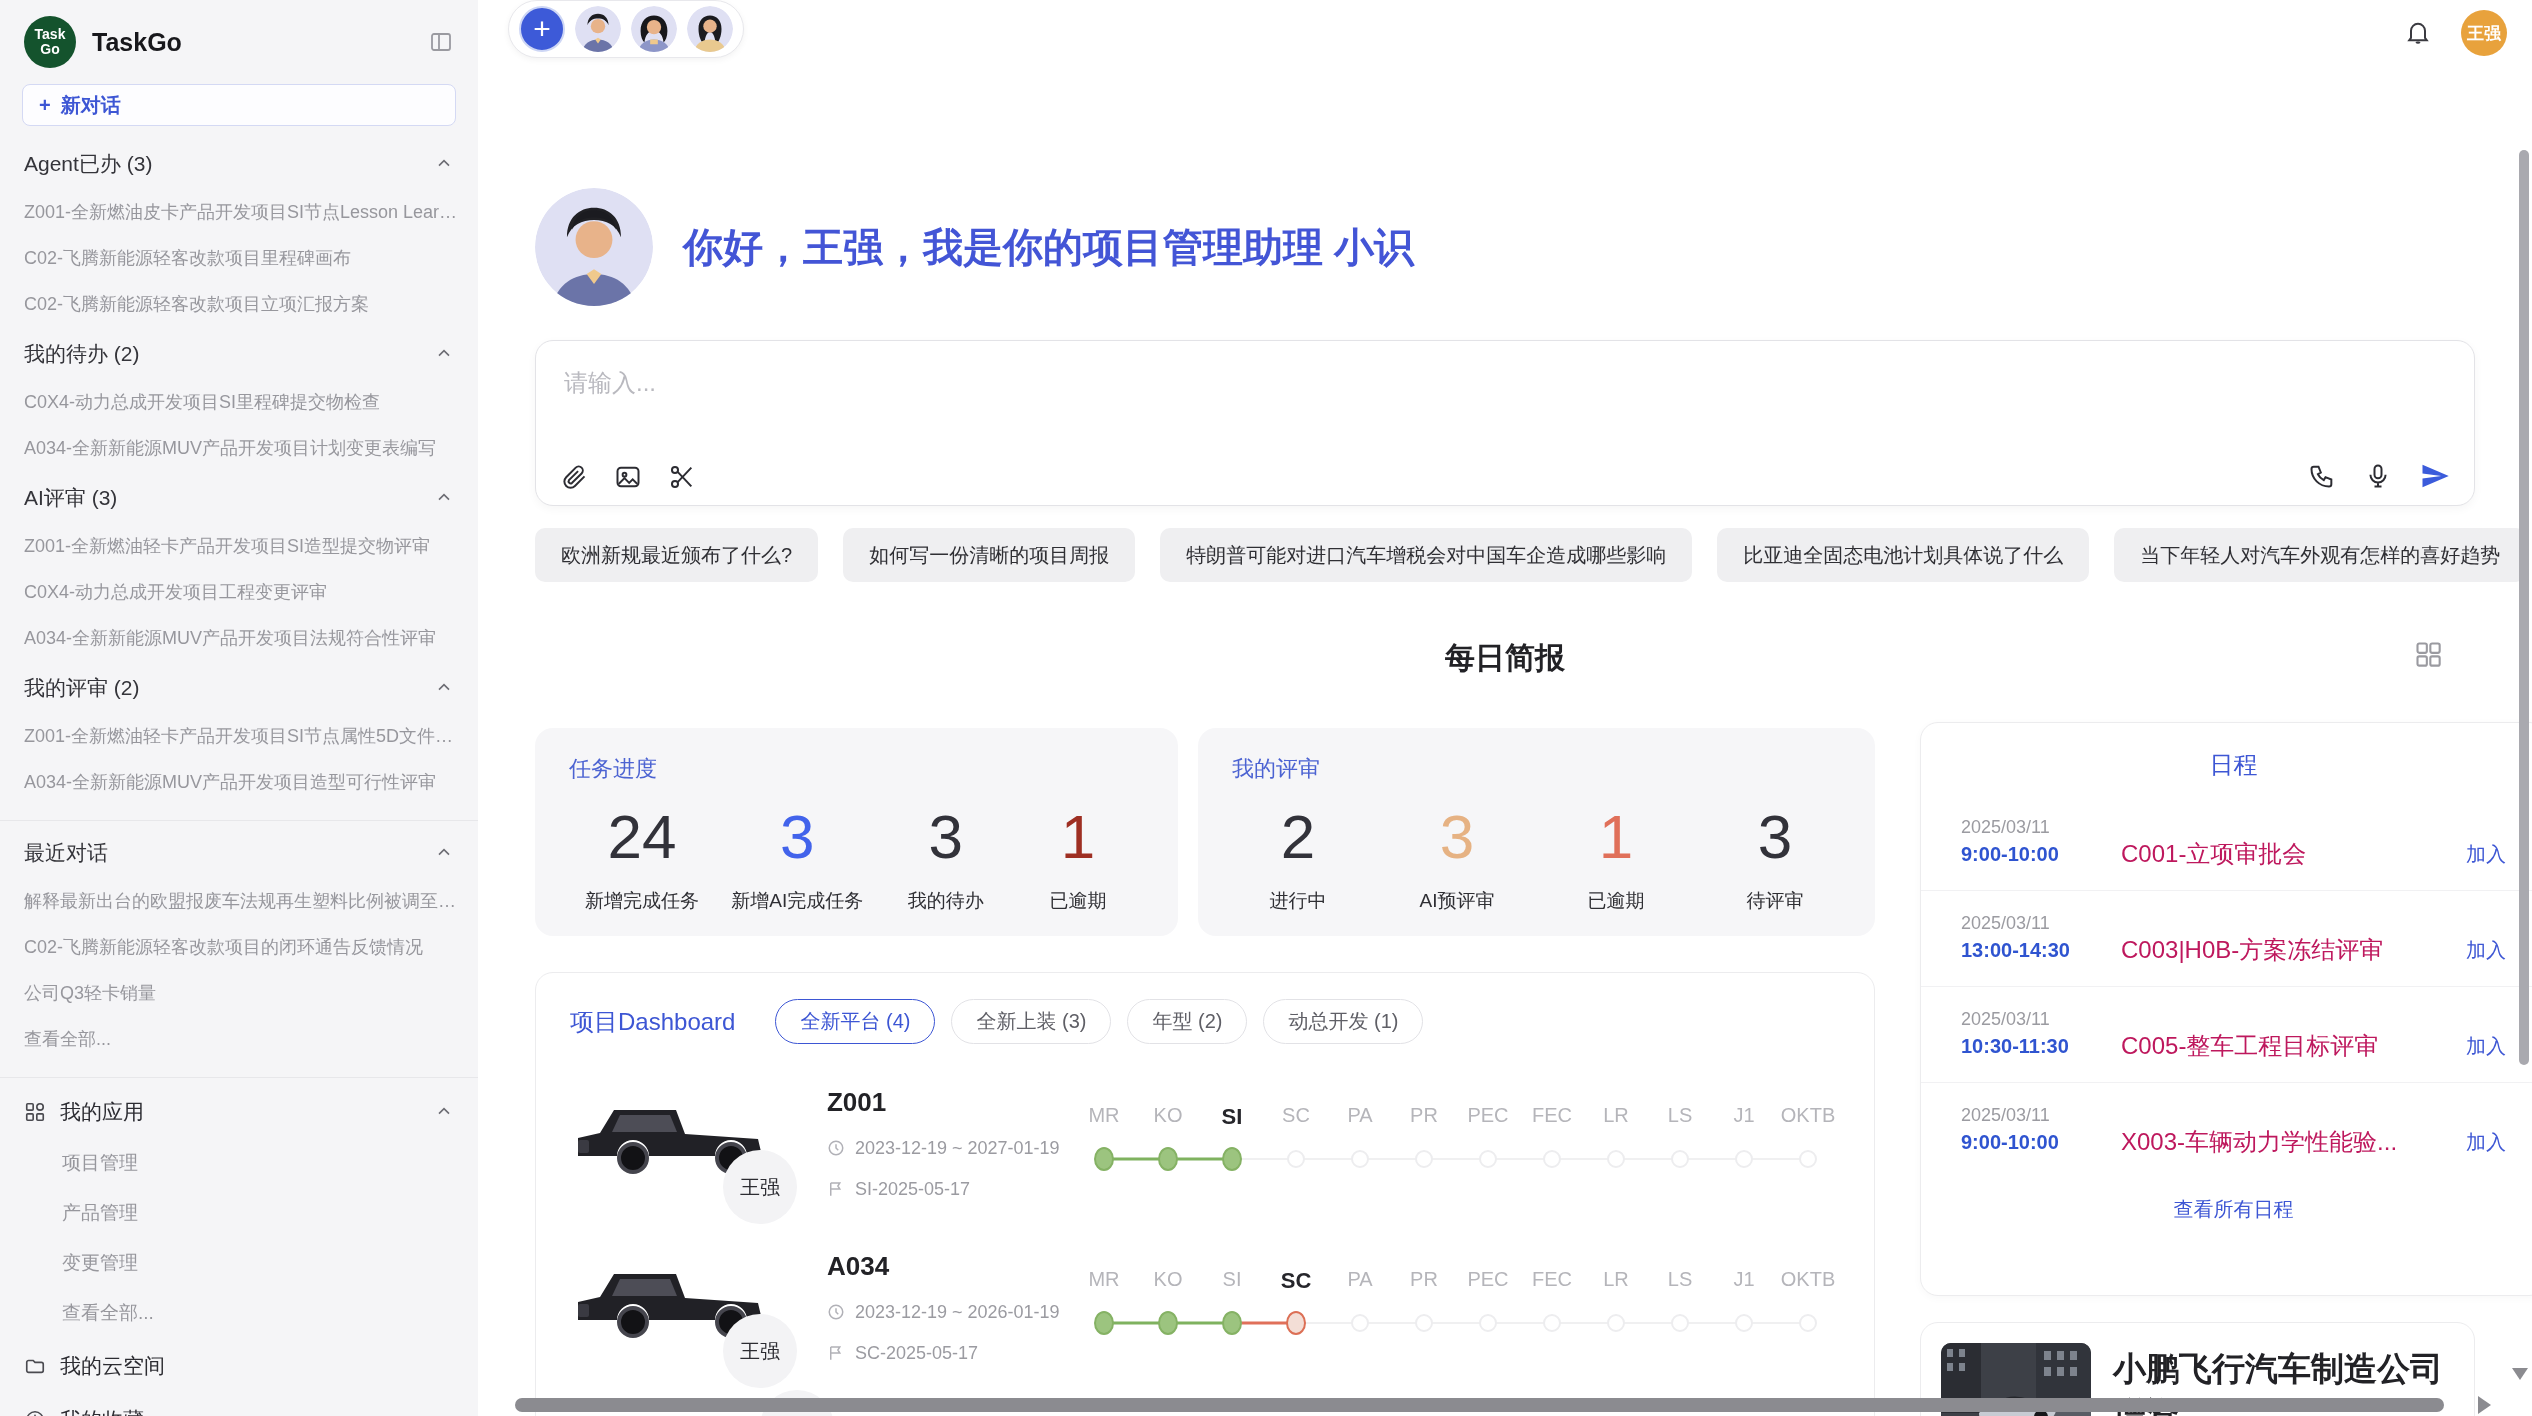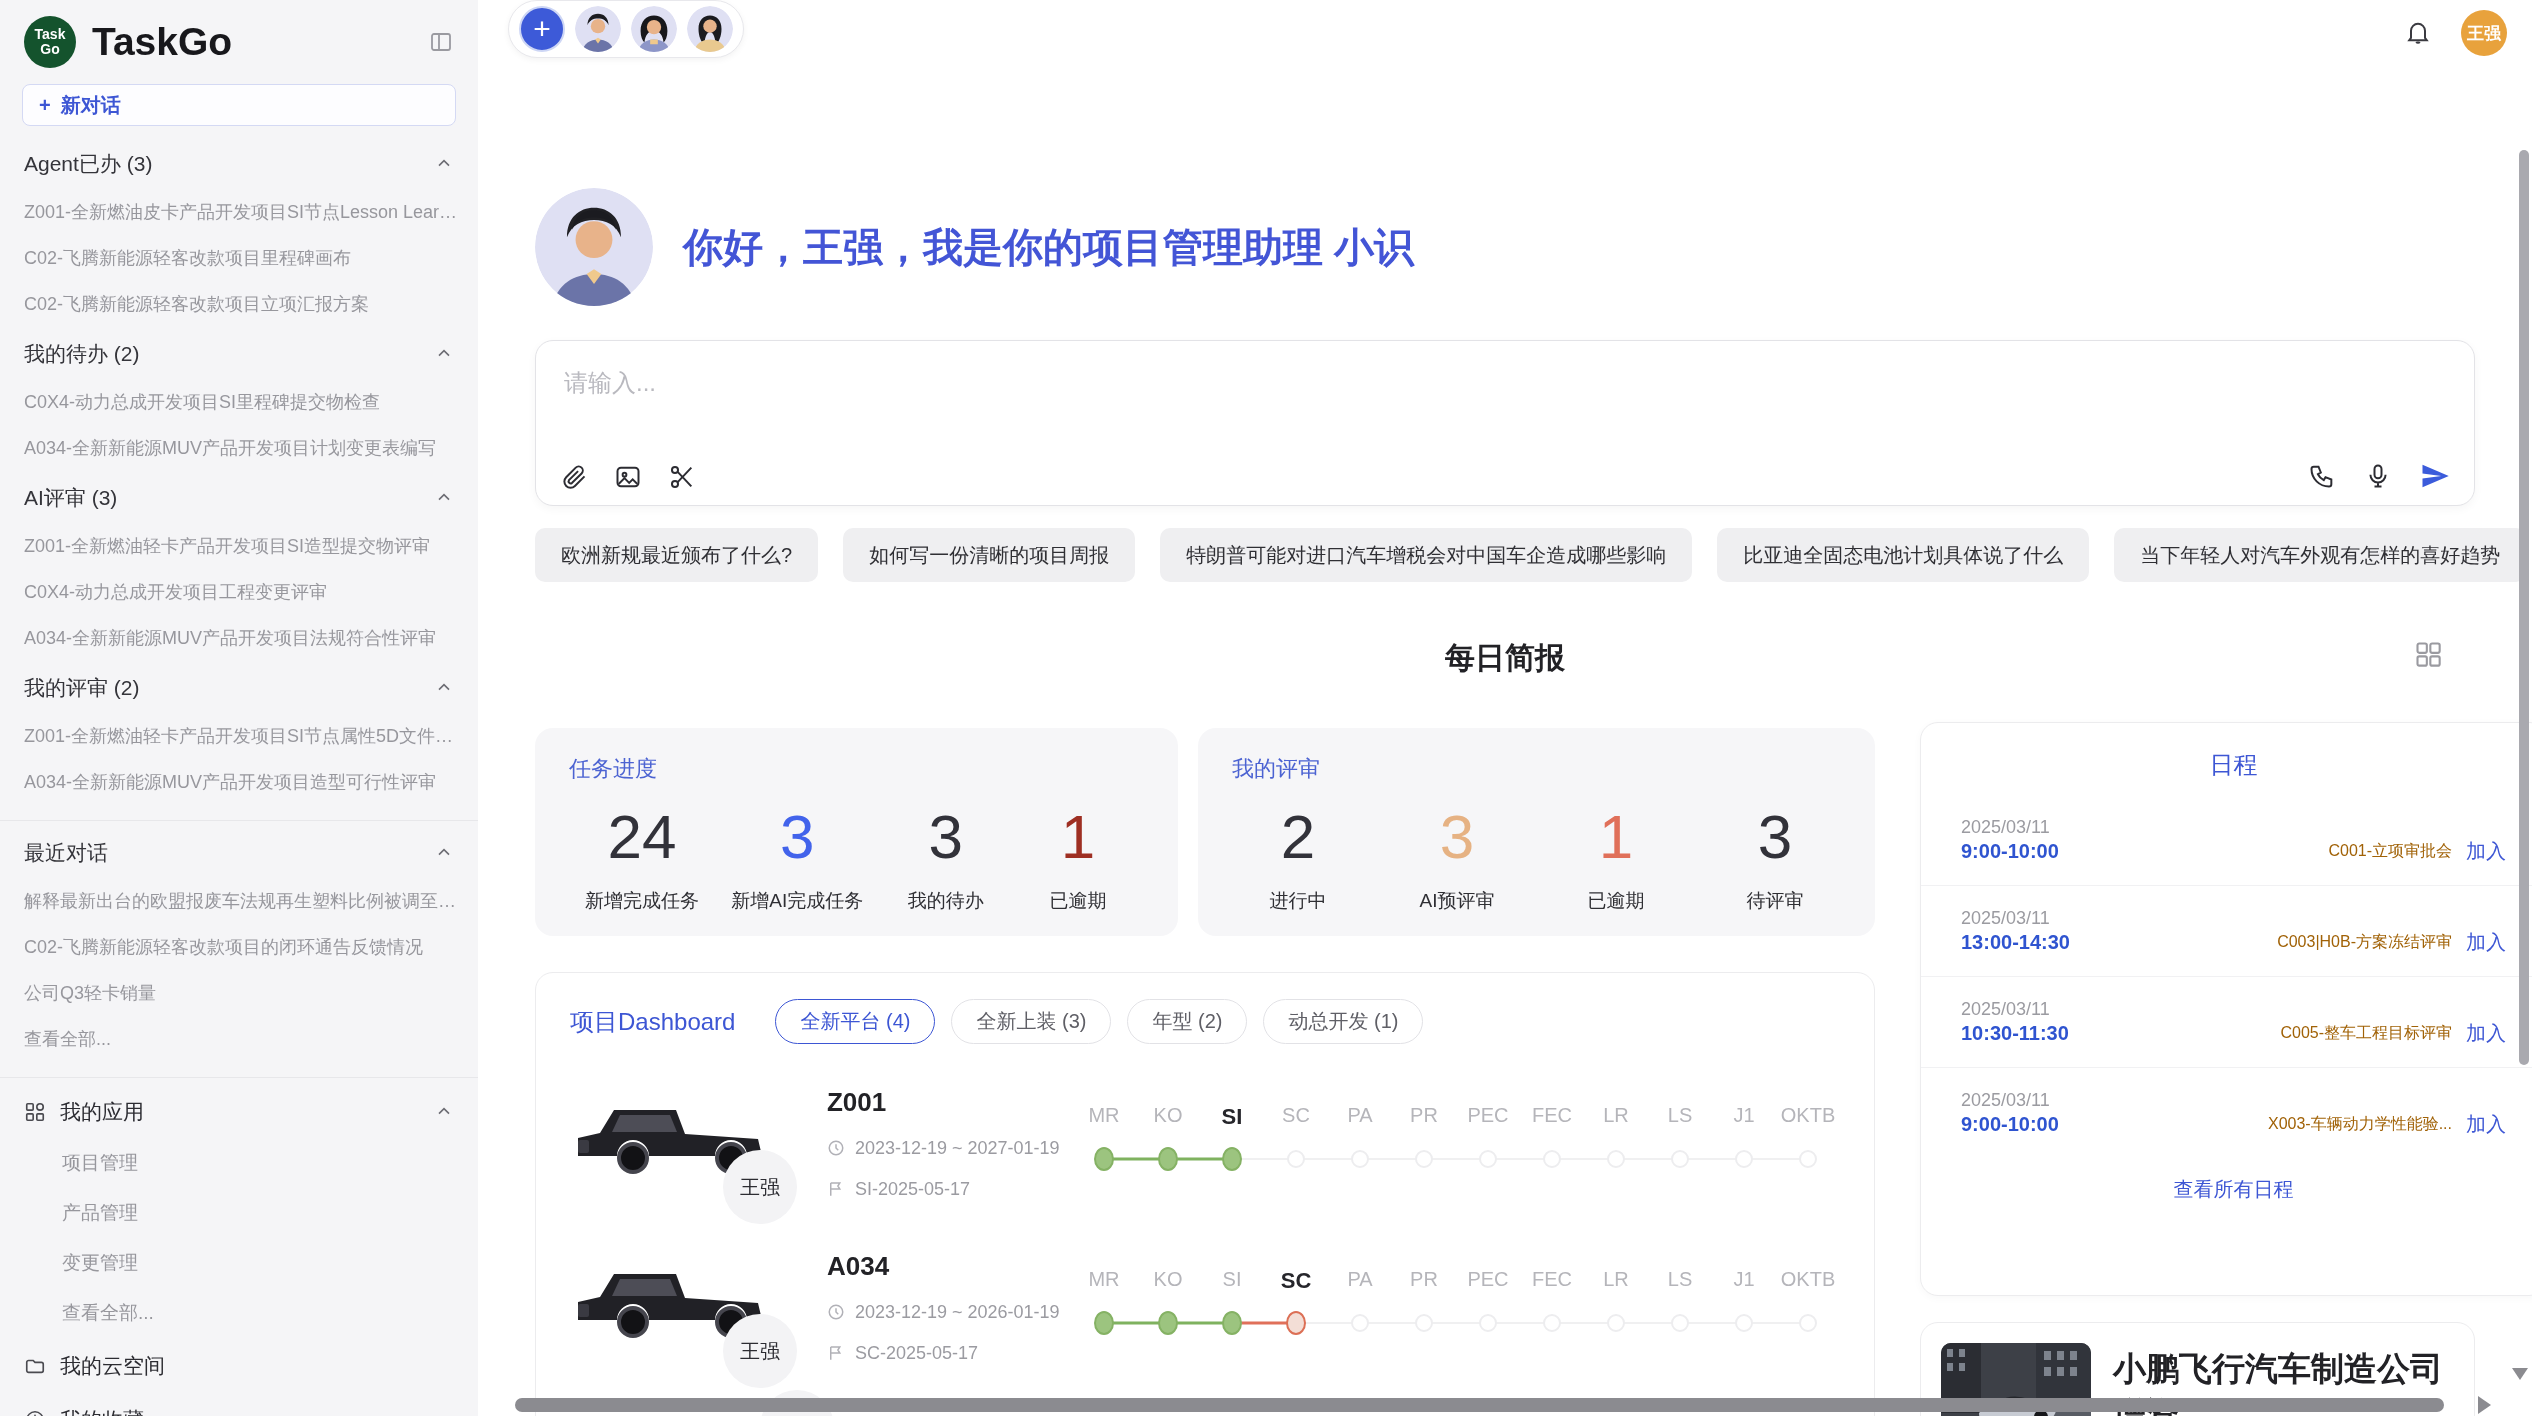--- a/index.html
+++ b/index.html
@@ -3,21 +3,21 @@
 <meta charset="utf-8">
 <style>
   * { margin:0; padding:0; box-sizing:border-box; }
   html,body { width:2532px; height:1416px; overflow:hidden; font-family:"Liberation Sans","DejaVu Sans",sans-serif; background:#ffffff; color:#2b2b31; }
   .root { position:relative; width:2532px; height:1416px; }
 
   
   .sidebar { position:absolute; left:0; top:0; width:478px; height:1416px; background:#f5f5f7; padding:14px 0 0 0; }
   .sb-head { display:flex; align-items:center; padding:0 24px; height:56px; }
   .logo { width:52px; height:52px; border-radius:50%; background:#14532d; color:#fff; display:flex; flex-direction:column; align-items:center; justify-content:center; font-size:14px; font-weight:700; line-height:15px; }
-  .sb-title { font-size:39px; font-weight:700; color:#18181c; margin-left:16px; flex:1; }
+  .sb-title { font-size:25px; font-weight:700; color:#18181c; margin-left:16px; flex:1; }
   .icon-btn { background:none; border:none; cursor:pointer; display:flex; align-items:center; justify-content:center; }
   .newchat { margin:14px 22px 10px 22px; height:42px; border:1px solid #d4d9f4; background:#fdfdff; border-radius:8px; display:flex; align-items:center; padding:0 16px; color:#3d56d4; font-size:20px; font-weight:600; cursor:pointer; gap:10px; }
   .sb-section-h { display:flex; align-items:center; justify-content:space-between; padding:0 24px; margin-top:24px; font-size:21px; color:#34343a; font-weight:500; }
   .sb-item { padding:0 14px 0 24px; margin-top:22px; font-size:18px; color:#97979d; white-space:nowrap; overflow:hidden; text-overflow:ellipsis; cursor:pointer; }
   .sb-div { height:1px; background:#e7e7ea; margin:26px 0 0 0; }
   .sb-row { display:flex; align-items:center; gap:14px; padding:0 24px; margin-top:26px; font-size:21px; color:#2c2c32; cursor:pointer; }
   .sb-sub { padding-left:62px; margin-top:24px; font-size:19px; color:#97979d; cursor:pointer; }
   .chev { width:20px; height:20px; }
 
   
@@ -83,21 +83,21 @@
   .dot.current { width:20px; height:24px; background:#f3ded6; border:2px solid #dc6f55; }
   .ghost-badge { position:absolute; left:190px; bottom:-58px; width:74px; height:74px; border-radius:50%; background:#f3f3f5; }
 
   .sched { position:absolute; left:1442px; top:722px; width:627px; height:574px; border:1px solid #ececee; border-radius:18px; background:#fff; box-shadow:0 2px 8px rgba(0,0,0,.03); padding:26px 0 0 0; }
   .sched h3 { text-align:center; font-size:24px; color:#3d56d4; font-weight:500; }
   .sch-item { padding:22px 40px 20px 40px; }
   .sch-item + .sch-item { border-top:1px solid #f1f1f3; }
   .sch-date { font-size:18px; color:#9b9ba1; }
   .sch-row { display:flex; align-items:center; margin-top:0; }
   .sch-time { width:160px; font-size:20px; font-weight:600; color:#2f54d0; }
-  .sch-title { flex:1; font-size:16px; color:#a16207; white-space:nowrap; overflow:hidden; text-overflow:ellipsis;text-align:right; }
+  .sch-title { flex:1; font-size:24px; color:#be185d; white-space:nowrap; overflow:hidden; text-overflow:ellipsis; }
   .sch-join { font-size:20px; color:#3d56d4; cursor:pointer; margin-left:14px; }
   .sch-footer { text-align:center; font-size:20px; color:#3d56d4; margin-top:18px; cursor:pointer; }
 
   .news { position:absolute; left:1442px; top:1322px; width:555px; height:120px; border:1px solid #ececee; border-radius:18px; background:#fff; padding:20px; display:flex; gap:22px; overflow:hidden; }
   .news-img { width:150px; height:96px; border-radius:10px; overflow:hidden; flex:0 0 auto; }
   .news-title { font-size:33px; font-weight:700; color:#222226; margin-top:4px; }
   .news-snippet { font-size:20px; color:#8b8b91; margin-top:18px; white-space:nowrap; overflow:hidden; }
 
   
   .hscroll { position:absolute; left:515px; top:1398px; width:1929px; height:14px; border-radius:7px; background:#8b8b90; cursor:pointer; }

